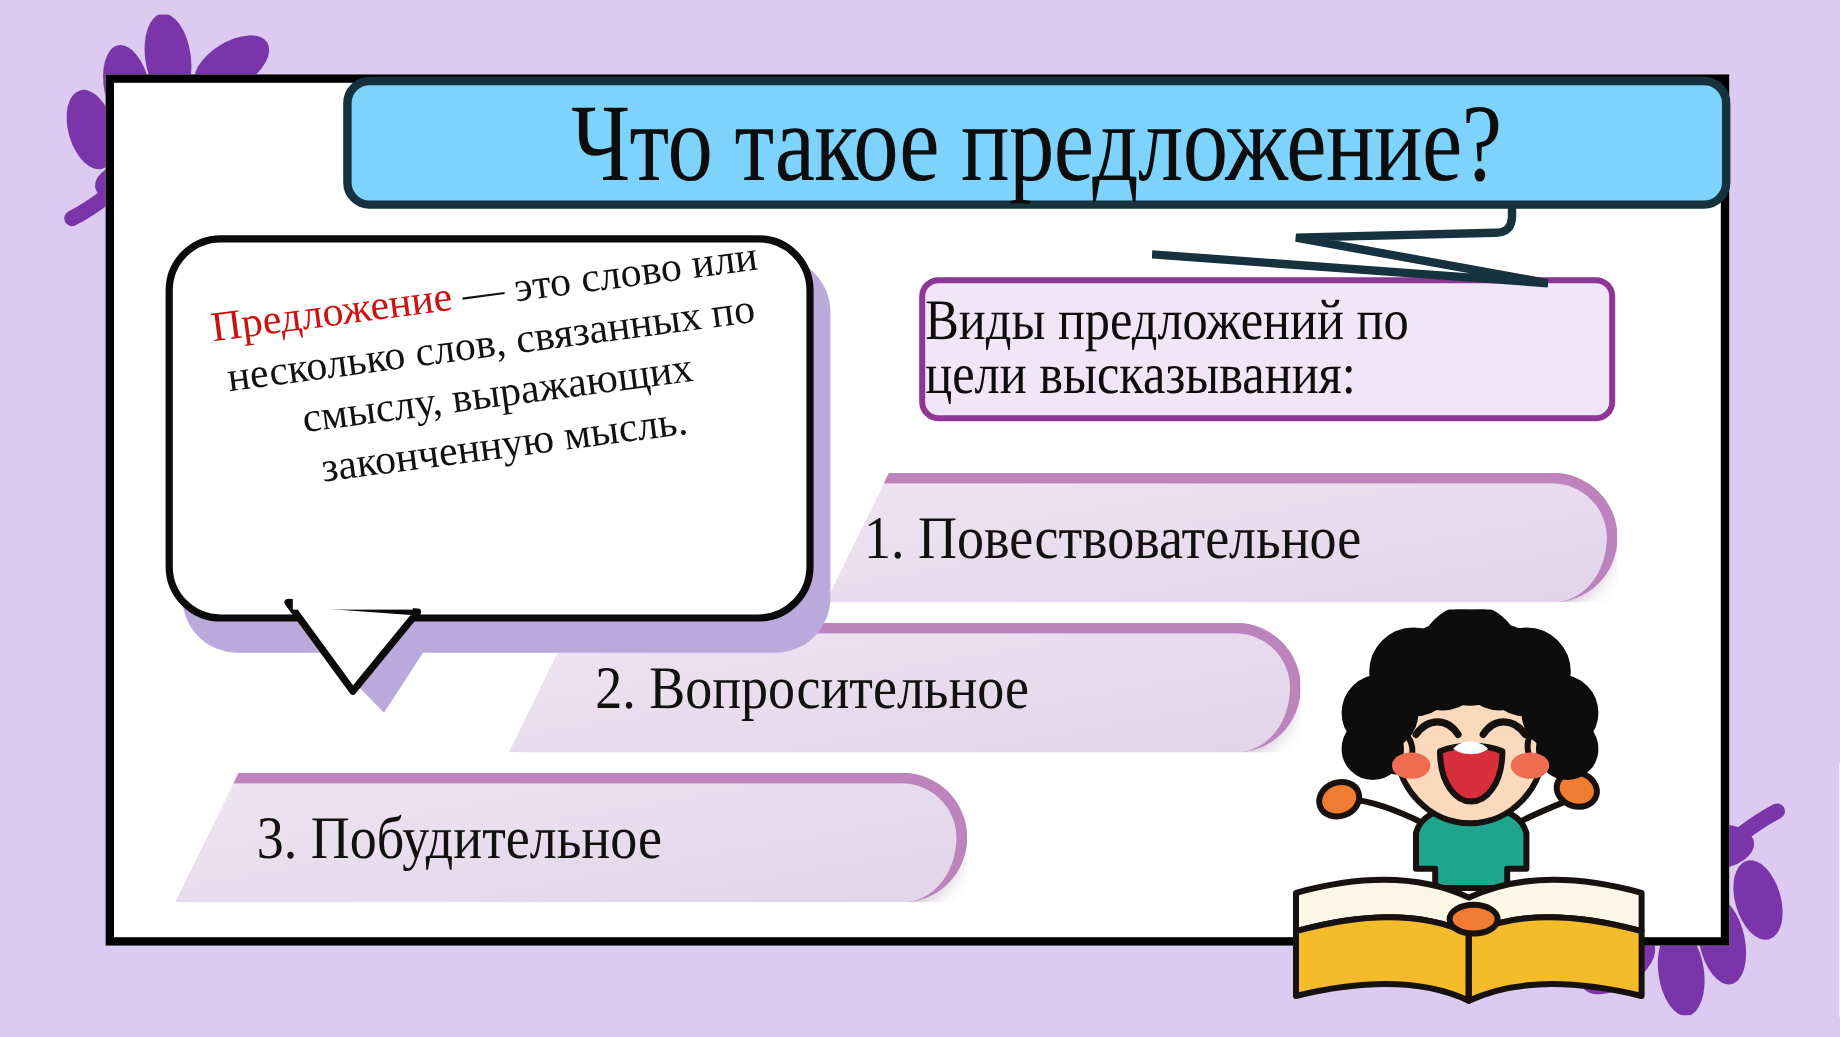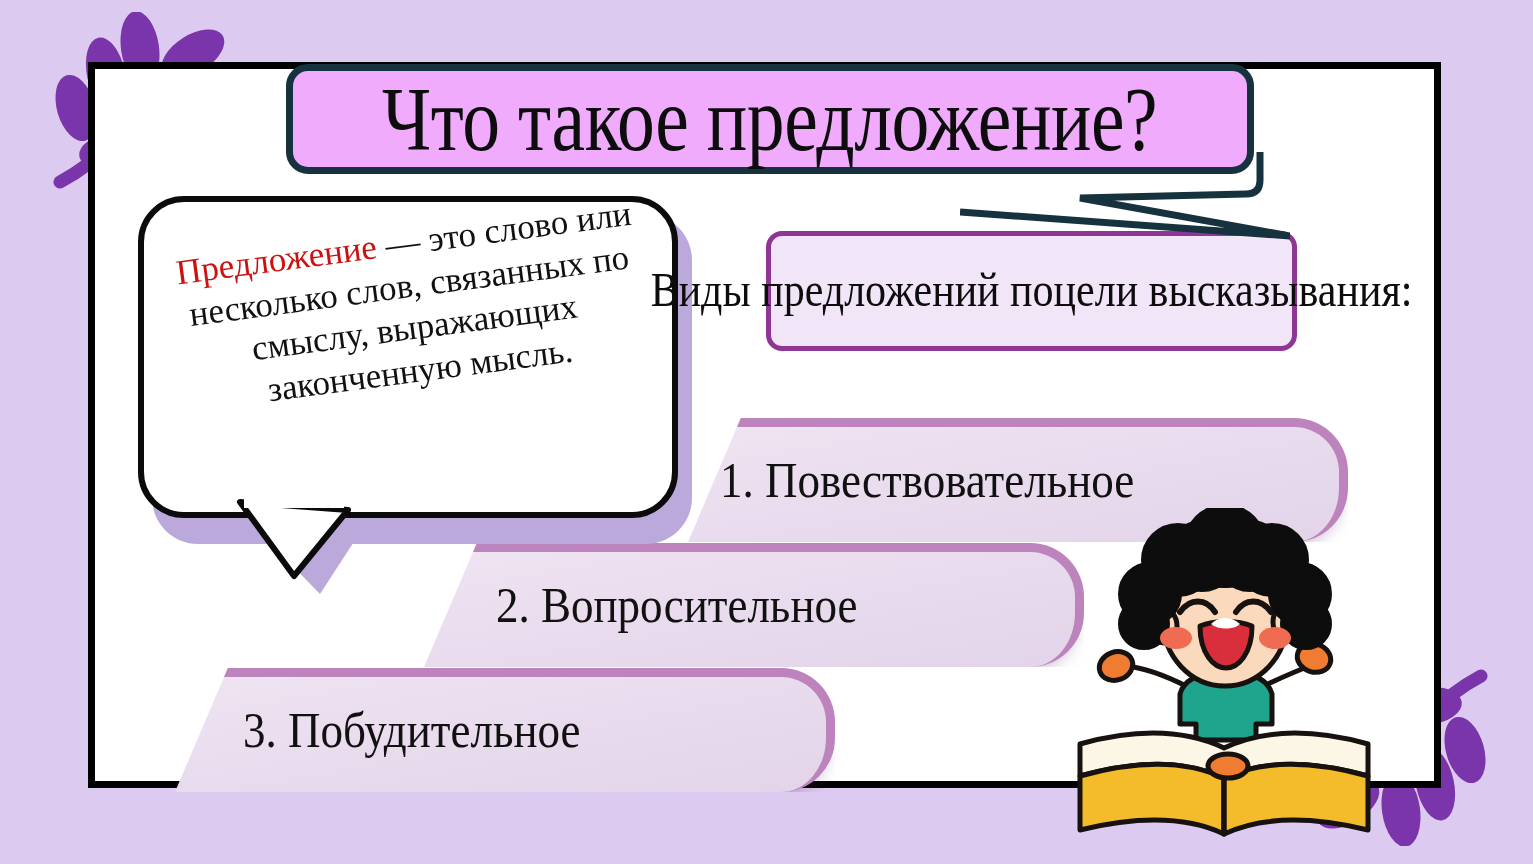--- a/index.html
+++ b/index.html
@@ -35,23 +35,23 @@
     height: 190px;
   }
   #ornament-tl { left: 48px; top: 12px; }
   #ornament-br { right: 40px; bottom: 18px; transform: rotate(180deg); }
 
   
   #title-bubble {
     position: absolute;
     left: 286px;
     top: 64px;
-    width: 968px;
+    width: 1156px;
     height: 110px;
-    background: #f0abfc;
+    background: #7dd3fc;
     border: 7px solid #17323f;
     border-radius: 22px;
     box-sizing: border-box;
     display: flex;
     align-items: center;
     justify-content: center;
     z-index: 6;
   }
   #title-text {
     font-family: "Liberation Serif", "DejaVu Serif", serif;
@@ -133,47 +133,45 @@
   #definition-term {
     color: #cc1111;
     font-weight: 400;
   }
 
   
   #types-heading {
     position: absolute;
     left: 766px;
     top: 231px;
-    width: 531px;
+    width: 580px;
     height: 120px;
     background: #f0e6f7;
     border: 5px solid #8e3596;
     border-radius: 16px;
     box-sizing: border-box;
     display: flex;
-    flex-direction: row;
-    align-items: center;
+    flex-direction: column;
     justify-content: center;
     z-index: 4;
   }
   .types-heading-line {
     font-size: 42px;
     line-height: 1.08;
     color: #0d0d0d;
     white-space: nowrap;
     transform: scaleY(1.14);
     font-family: "Liberation Serif", "DejaVu Serif", serif;
   }
 
   
   .banner {
     position: absolute;
-    height: 124px;
+    height: 108px;
     z-index: 3;
-    margin-top: 24px;
   }
   .banner-bg {
     position: absolute;
     inset: 0;
     background: linear-gradient(170deg, #efe4f2 0%, #e9dcee 45%, #e3d4e9 100%);
     border-top: 9px solid #bd83bd;
     border-right: 9px solid #bd83bd;
     border-radius: 0 54px 54px 0;
     box-sizing: border-box;
     clip-path: polygon(8% 0, 100% 0, 100% 100%, 0 100%);
@@ -185,21 +183,21 @@
     transform: translateY(-50%) scaleY(1.12);
     font-size: 45px;
     color: #111111;
     white-space: nowrap;
     font-family: "Liberation Serif", "DejaVu Serif", serif;
   }
   #banner-1 { left: 688px; top: 394px; width: 660px; }
   #banner-1 .banner-label { left: 32px; }
   #banner-2 { left: 424px; top: 519px; width: 660px; }
   #banner-2 .banner-label { left: 72px; }
-  #banner-3 { left: 175px; top: 644px; width: 660px; }
+  #banner-3 { left: 146px; top: 644px; width: 660px; }
   #banner-3 .banner-label { left: 68px; }
 
   
   #boy-illustration {
     position: absolute;
     left: 1068px;
     top: 508px;
     width: 312px;
     height: 330px;
     z-index: 7;

